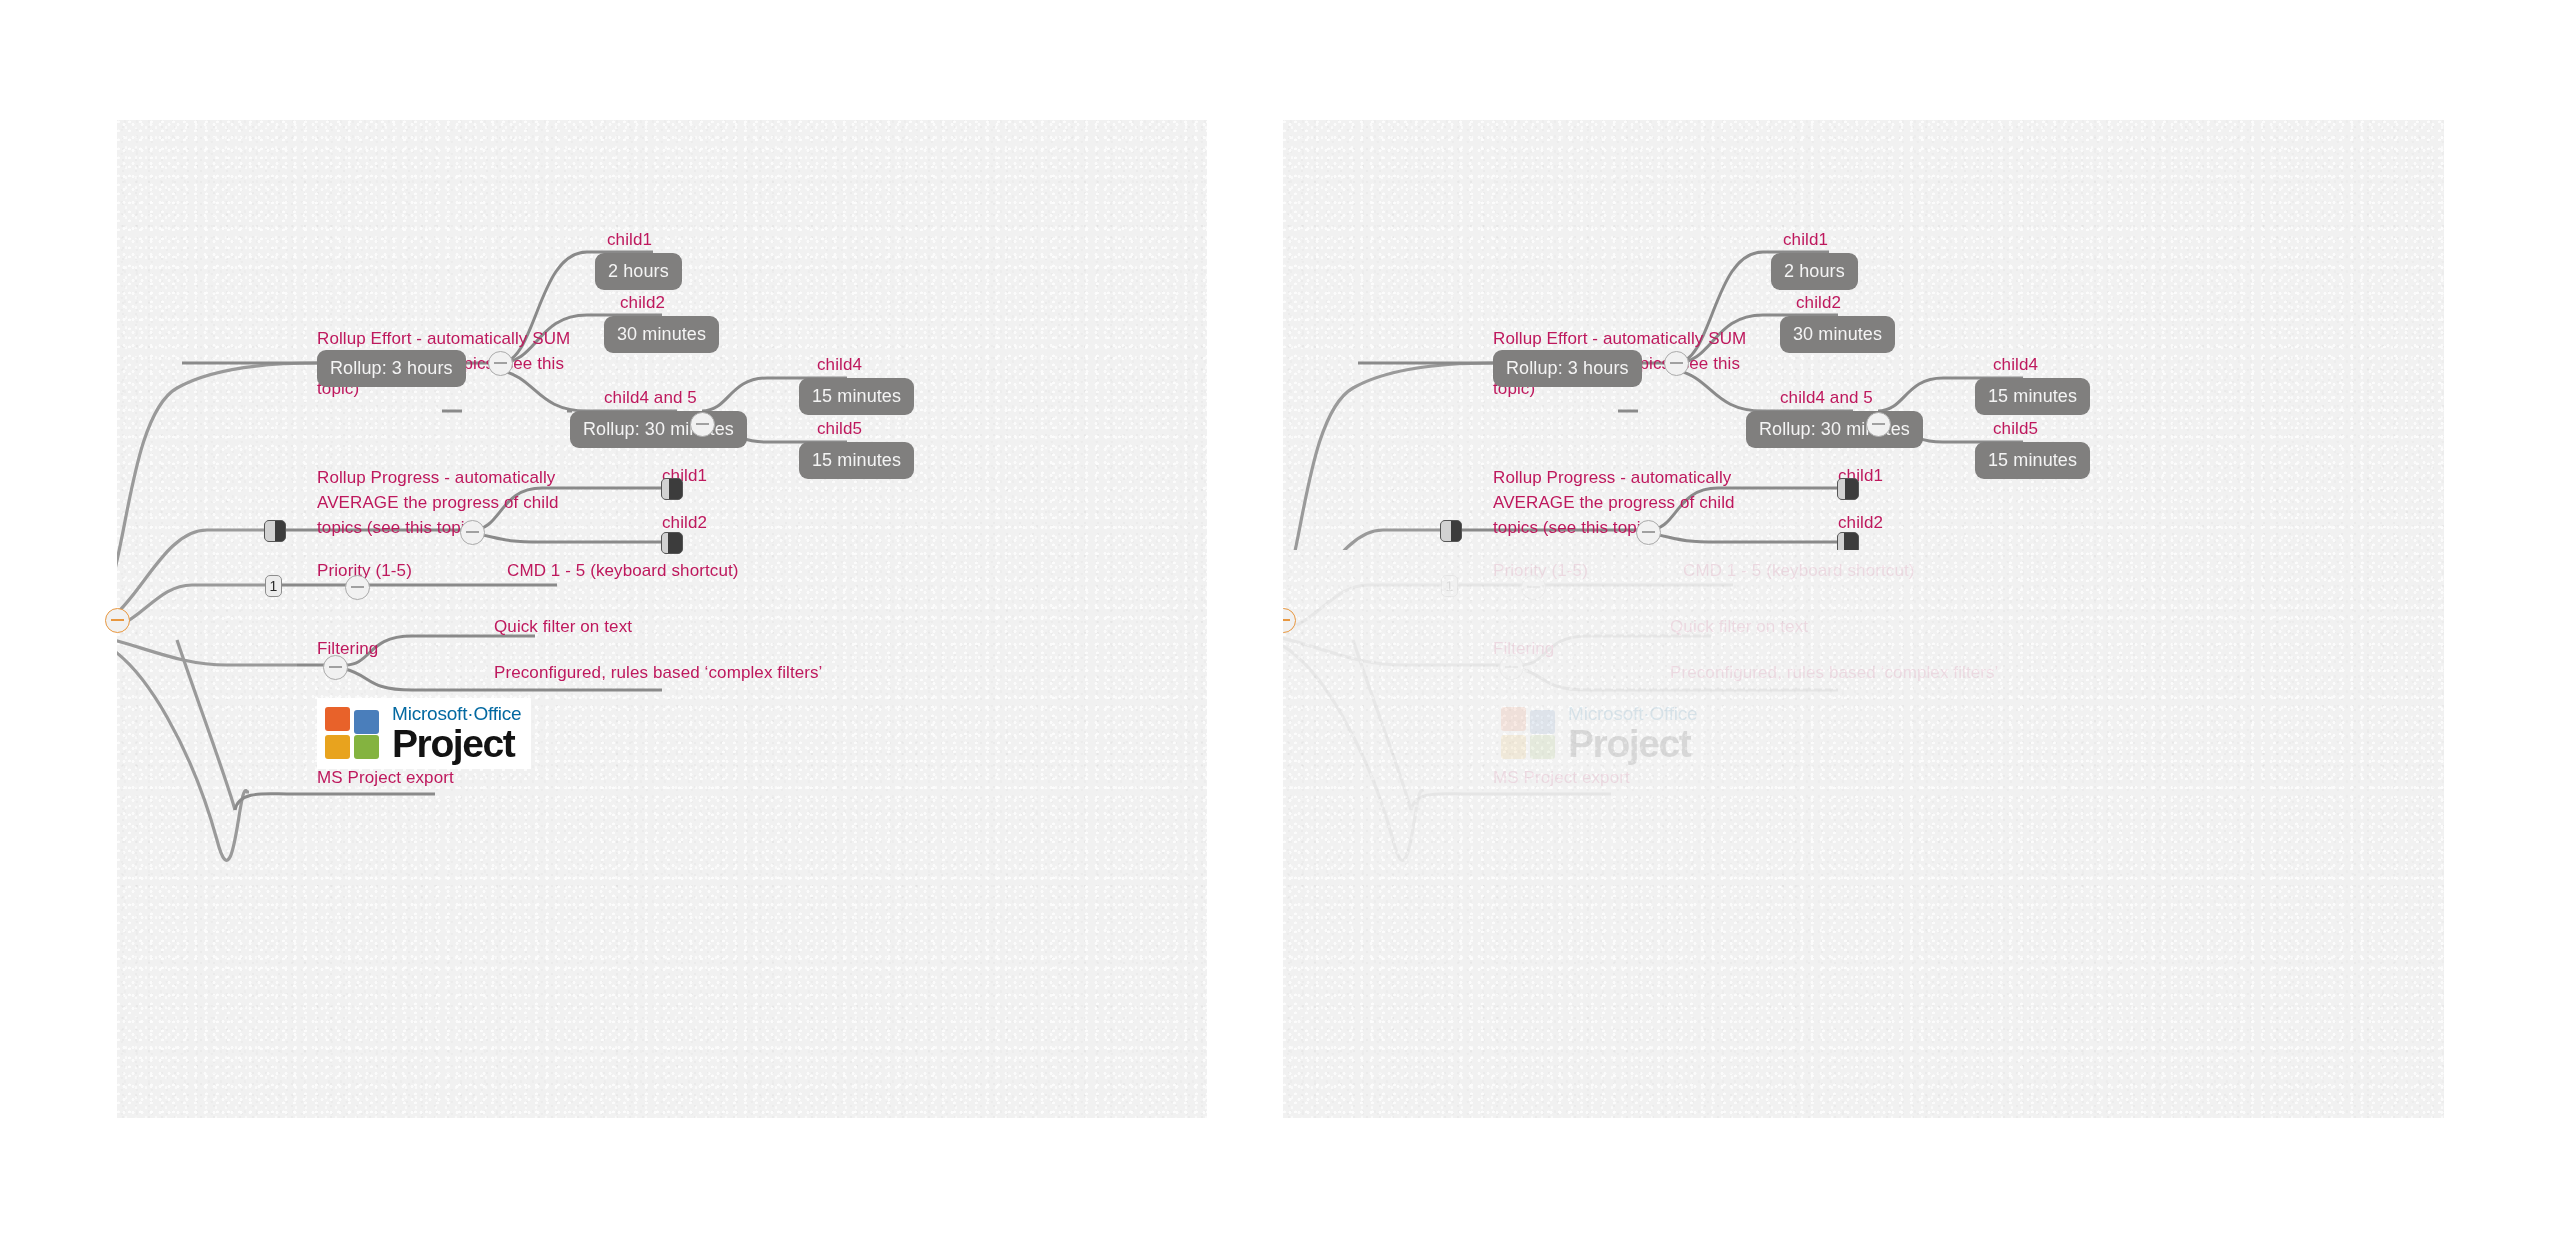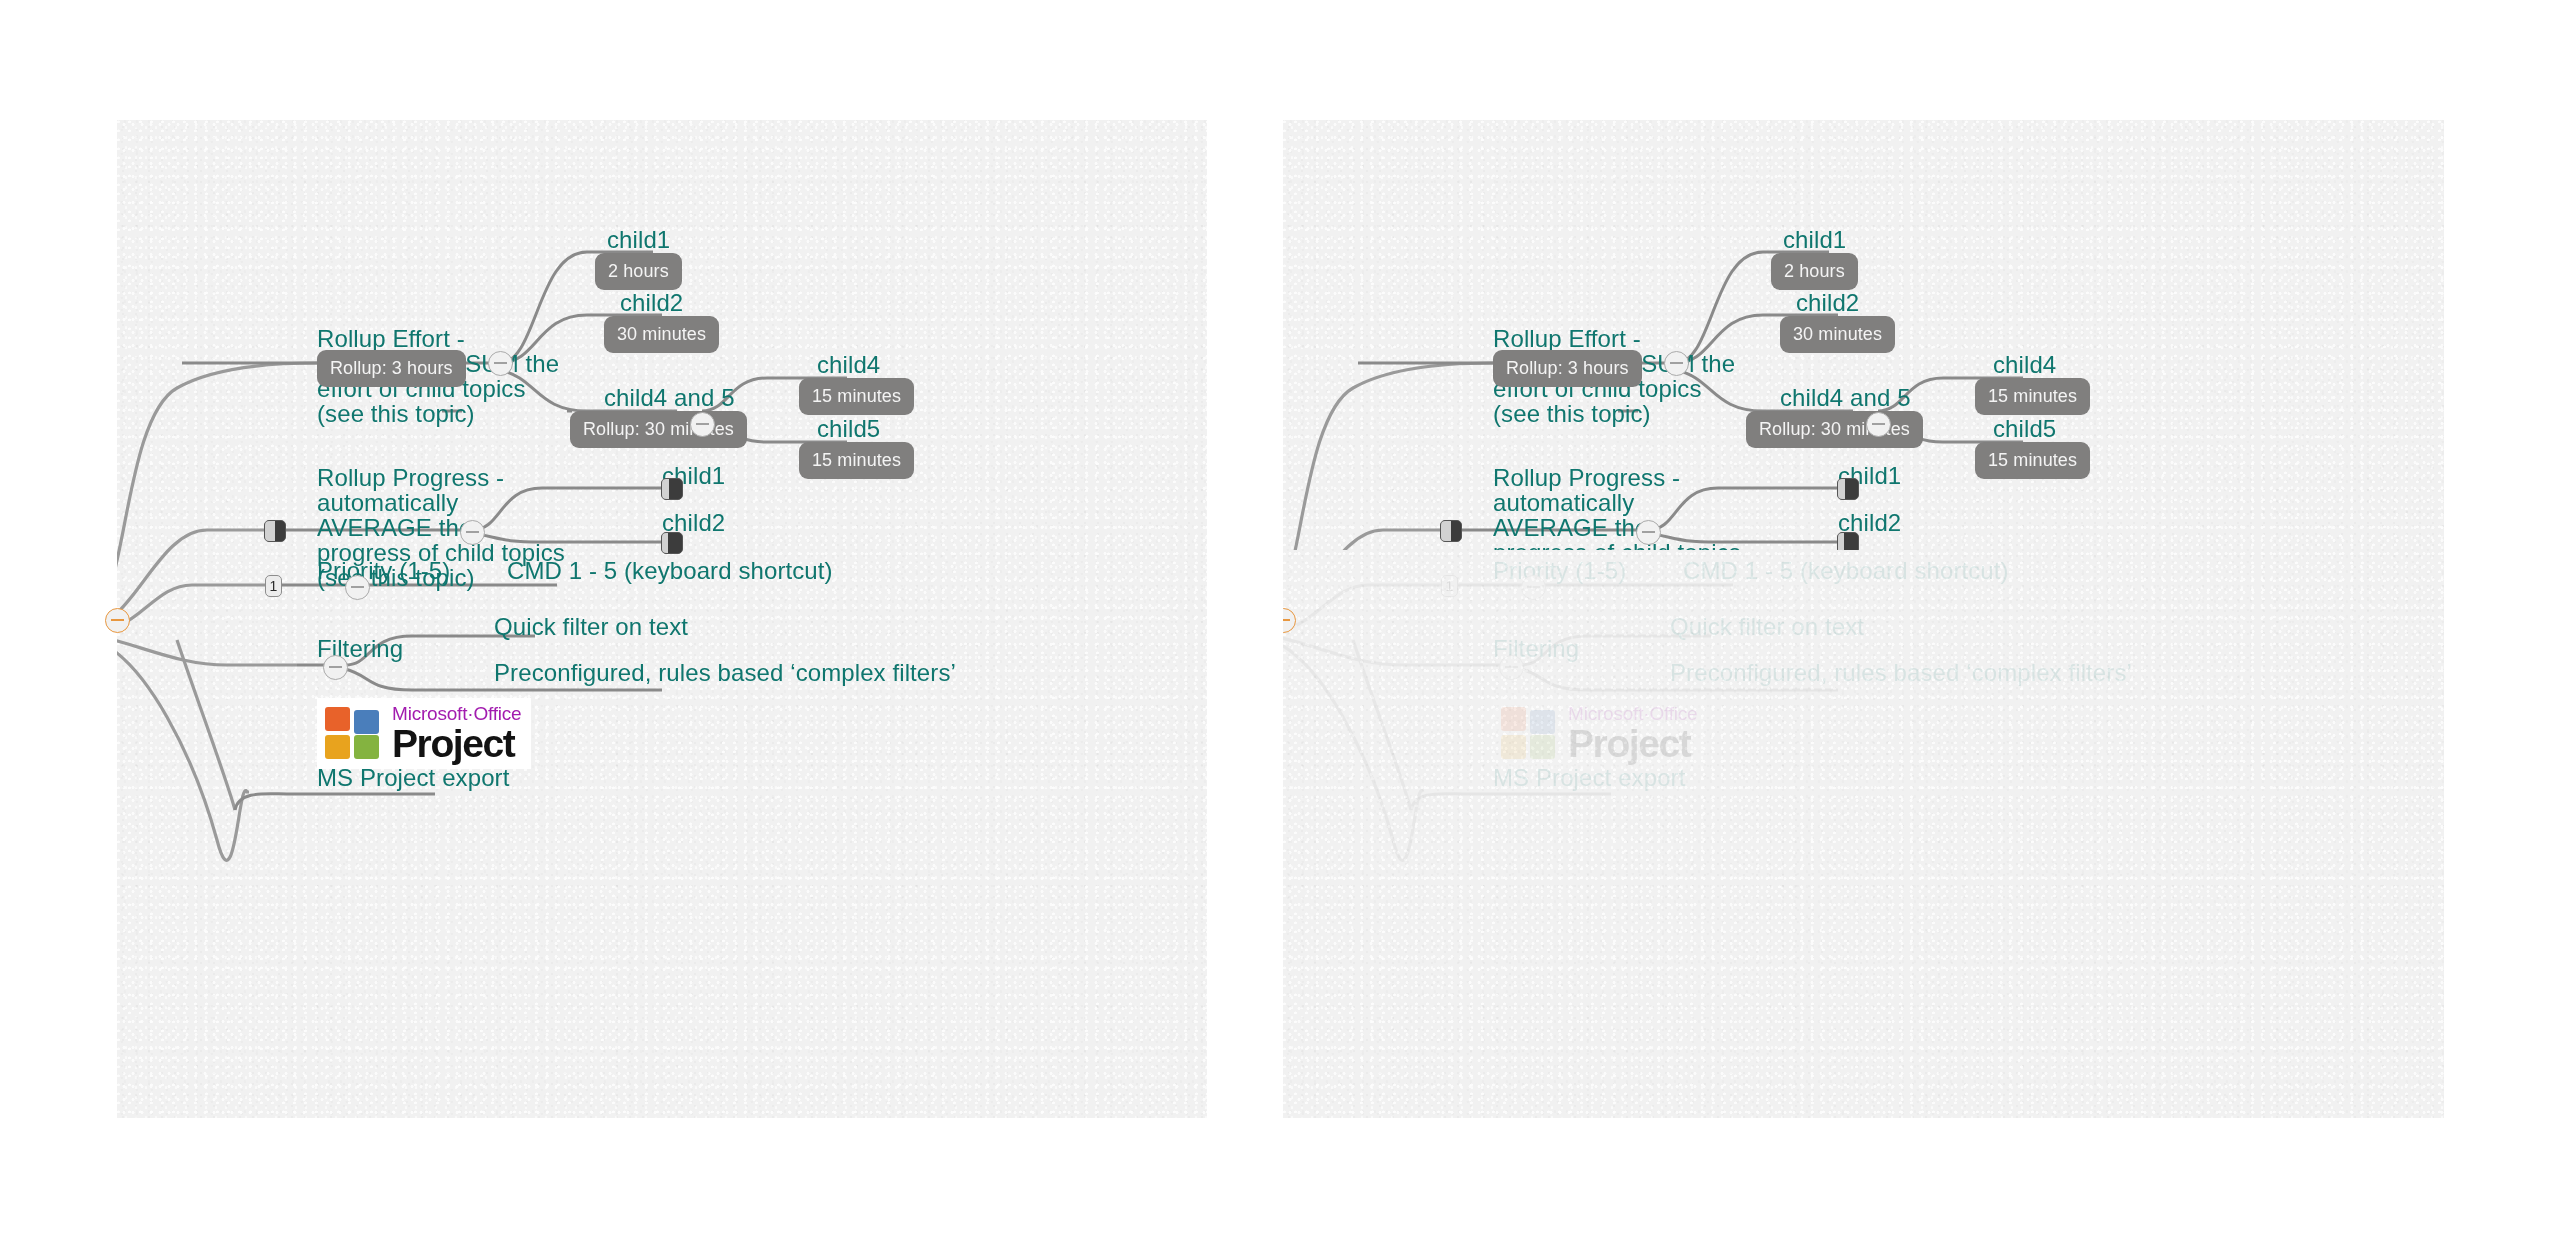--- a/index.html
+++ b/index.html
@@ -32,21 +32,21 @@
   .fade-zone{position:absolute;left:0;right:0;top:430px;bottom:0;
              opacity:.11;pointer-events:none;}
   .fade-zone-keep{position:absolute;left:0;right:0;top:0;height:430px;
                   overflow:hidden;}
 
   svg{position:absolute;top:0;left:0;overflow:visible;}
   .branch{fill:none;stroke:#8a8a8a;}
   .branch-root{stroke:#9a9a9a;}
 
   
-  .lbl{position:absolute;color:#0f766e;font-size:24px;line-height:25px;
+  .lbl{position:absolute;color:#be185d;font-size:17px;line-height:25px;
        white-space:nowrap;letter-spacing:.1px;}
   .lbl.multi{white-space:normal;}
   .pill{position:absolute;background:#807f7e;color:#f4f4f4;
         border-radius:9px;font-size:18px;line-height:1;
         padding:9px 13px 10px;white-space:nowrap;letter-spacing:.1px;}
 
   
   .toggle{position:absolute;width:25px;height:25px;border-radius:50%;
           border:1.6px solid #aaa;background:#f1f1f1;box-sizing:border-box;}
   .toggle::after{content:"";position:absolute;left:5px;right:5px;top:10.4px;
@@ -65,21 +65,21 @@
         border:1.5px solid #8d8d8d;background:#ececec;color:#2a2a2a;
         font-size:14px;line-height:20px;text-align:center;padding:0 3px;
         box-sizing:border-box;}
 
   
   .logo{position:absolute;background:#ffffff;padding:6px 10px 6px 8px;
         display:flex;align-items:center;gap:9px;}
   .logo-mark{position:relative;width:58px;height:54px;flex:none;}
   .logo-mark span{position:absolute;width:25px;height:24px;border-radius:3px;}
   .logo-txt{display:flex;flex-direction:column;justify-content:center;line-height:1;}
-  .logo-sup{font-size:19px;color:#a21caf;letter-spacing:-.2px;}
+  .logo-sup{font-size:19px;color:#0369a1;letter-spacing:-.2px;}
   .logo-main{font-size:39px;color:#131313;font-weight:bold;letter-spacing:-1.4px;
              margin-top:1px;}
 </style>
 </head>
 <body>
 
 <div class="stage">
 
   <div class="panel" id="panel-left">
     <div class="map">

